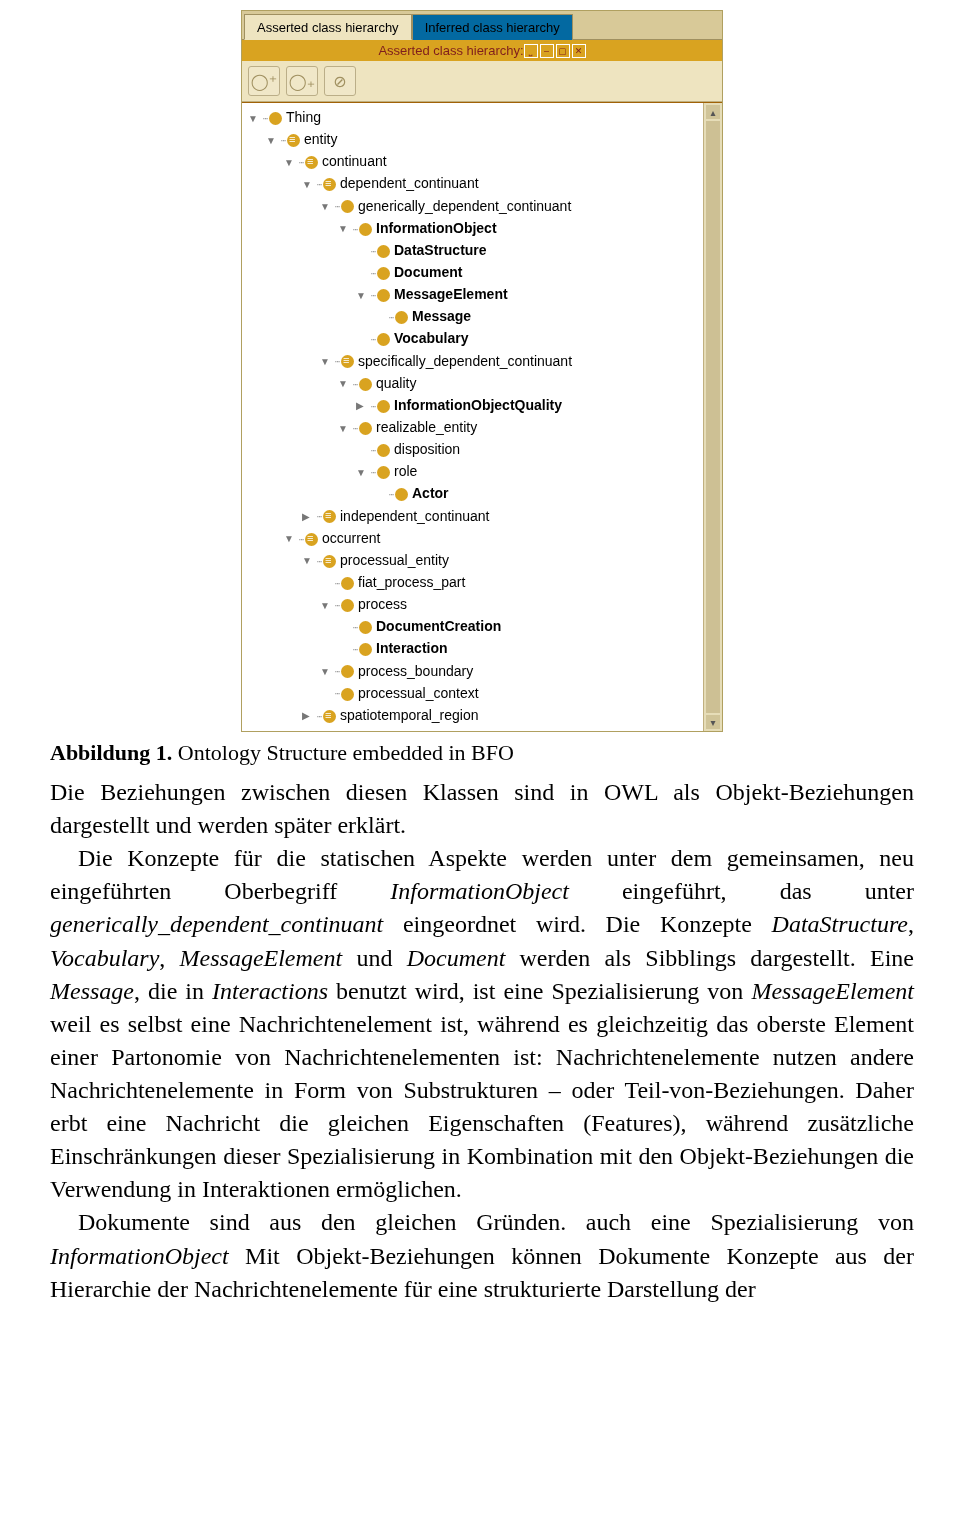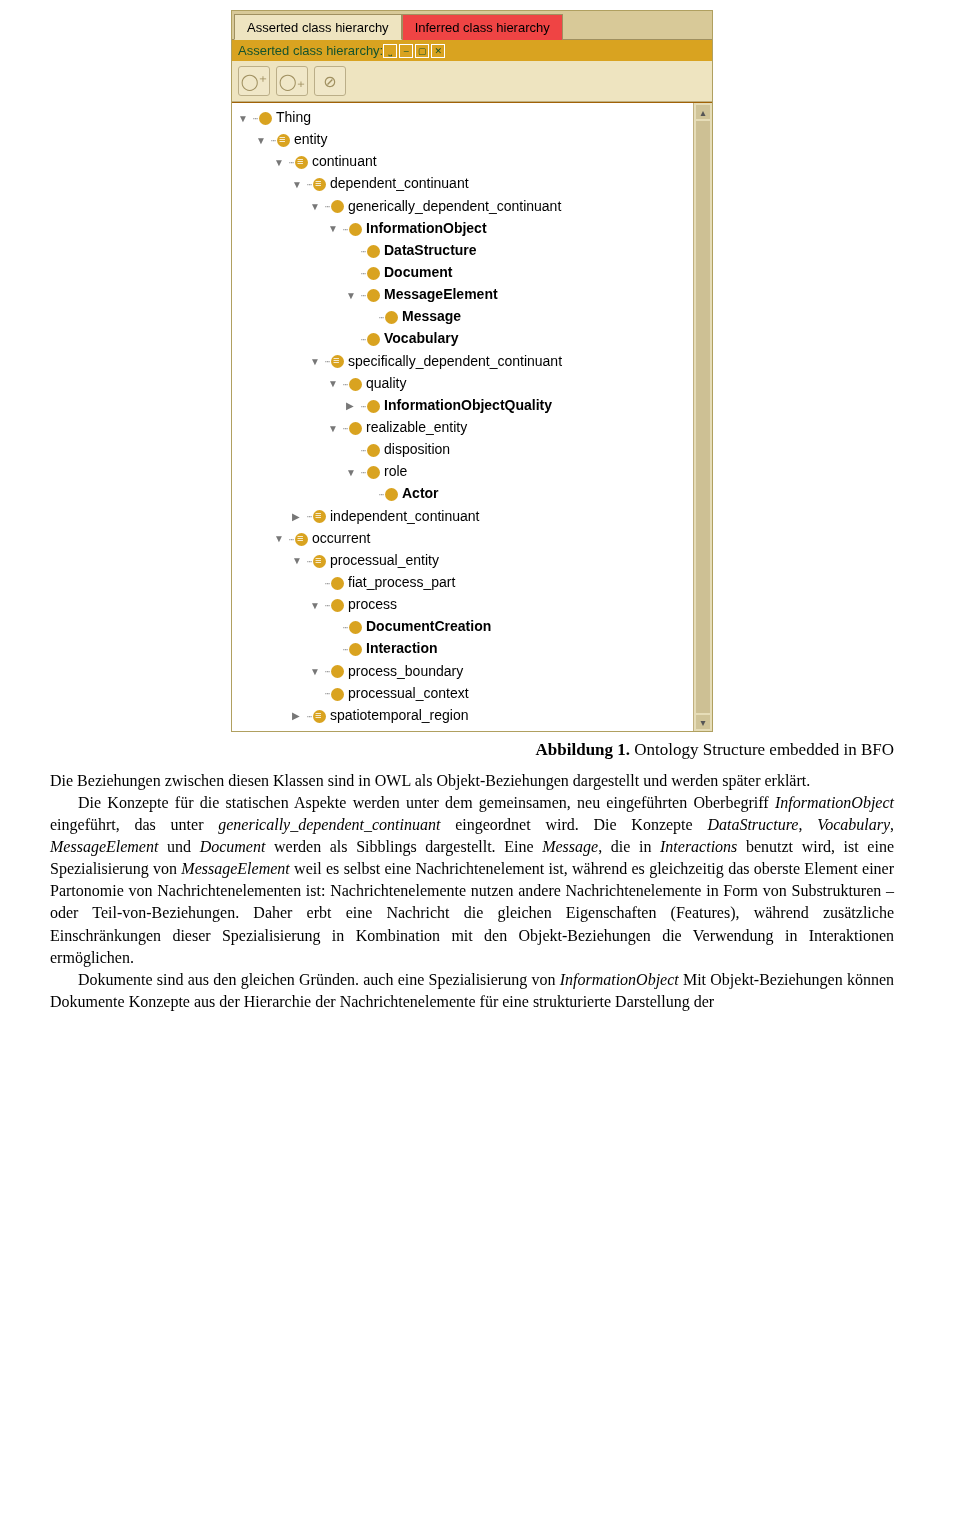--- a/index.html
+++ b/index.html
@@ -3,21 +3,21 @@
 <meta charset="utf-8">
 <style>
   body {
     margin: 0;
     background: #fff;
     font-family: "Times New Roman", Times, serif;
     color: #000;
     width: 960px;
   }
   .page {
-    padding: 10px 66px 20px 50px;
+    padding: 10px 46px 20px 50px;
   }
   .figure-wrap {
     display: flex;
     justify-content: center;
     margin: 0 0 8px 0;
   }
   .protege-panel {
     width: 480px;
     border: 1px solid #b0a060;
     background: #d8c998;
@@ -25,41 +25,41 @@
     font-size: 14px;
     color: #000;
   }
   .tabs-row {
     display: flex;
     background: #d8c998;
     padding: 2px 2px 0 2px;
     gap: 0;
   }
   .tab {
-    background: #ef4444;
+    background: #0369a1;
     border: 1px solid #a09060;
     border-bottom: none;
     padding: 4px 12px;
     font-size: 13px;
     position: relative;
     top: 1px;
     cursor: pointer;
   }
   .tab.active {
     background: #eee4c0;
     border-bottom: 1px solid #eee4c0;
     z-index: 2;
   }
   .panel-header {
     background: #d9a320;
-    color: #14532d;
+    color: #7f1d1d;
     font-size: 13px;
     padding: 3px 6px;
     display: flex;
-    justify-content: flex-start;
+    justify-content: center;
     align-items: center;
     border-top: 1px solid #a09060;
   }
   .panel-header .win-ctrls {
     display: flex;
     gap: 2px;
   }
   .win-ctrls span {
     width: 12px;
     height: 12px;
@@ -170,28 +170,28 @@
     justify-content: center;
     cursor: pointer;
   }
   .scrollbar .thumb {
     flex: 1;
     margin: 2px;
     width: 14px;
     background: #cdc094;
   }
   .caption {
-    text-align: right;
-    font-size: 17px;
+    text-align: left;
+    font-size: 22px;
     margin: 4px 0 10px 0;
   }
   .caption .caplabel { font-weight: bold; }
   .body-text p {
     margin: 0 0 0 0;
-    font-size: 16px;
+    font-size: 24px;
     line-height: 1.38;
     text-align: justify;
   }
   .body-text p + p { }
   .indent { text-indent: 28px; }
   .ital { font-style: italic; }
 </style>
 </head>
 <body>
 

